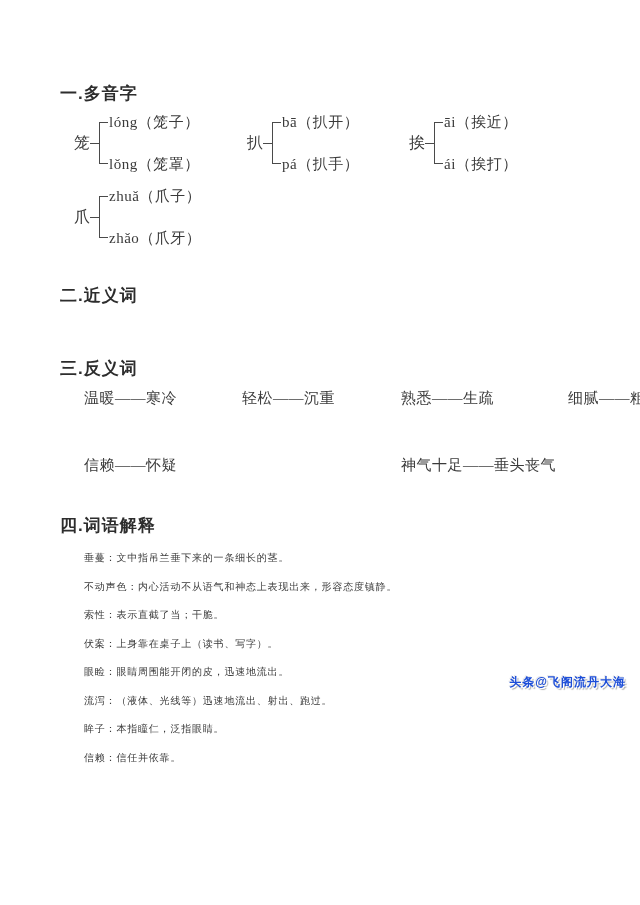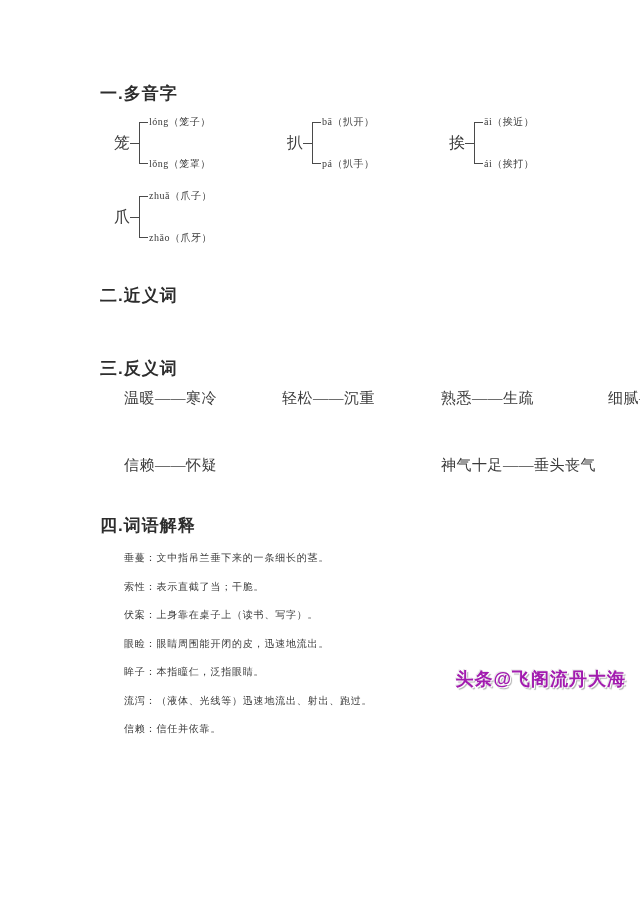--- a/index.html
+++ b/index.html
@@ -8,21 +8,21 @@
     width: 640px; height: 905px;
     font-family: "Liberation Serif", "DejaVu Serif", serif;
     color: #3a3a3a;
     position: relative;
     overflow: hidden;
   }
   .page {
     position: relative;
     width: 640px; height: 707px;
     background: #ffffff;
-    padding: 84px 40px 0 100px;
+    padding: 84px 40px 0 60px;
   }
   .section-heading {
     font-family: "Liberation Sans", "DejaVu Sans", sans-serif;
     font-weight: bold;
     font-size: 17px;
     line-height: 20px;
     color: #2d2d2d;
     letter-spacing: 1px;
   }
   
@@ -49,21 +49,21 @@
     background: #4a4a4a;
   }
   .pd-brace::before { top: 0; }
   .pd-brace::after { bottom: 0; }
   .pd-entries {
     display: flex; flex-direction: column;
     justify-content: space-between;
     height: 58px;
     padding-left: 2px;
   }
-  .pd-entry { font-size: 10px; line-height: 16px; letter-spacing: 0.5px; white-space: nowrap; text-align: center; }
+  .pd-entry { font-size: 15px; line-height: 16px; letter-spacing: 0.5px; white-space: nowrap; text-align: center; }
   
   .pair-grid {
     display: grid;
     grid-template-columns: 110px 111px 119px auto;
     row-gap: 9px;
     padding-left: 24px;
     margin-top: 12px;
   }
   .pair-grid.antonyms { margin-top: 10px; gap: 48px; }
   .pair { font-size: 15px; line-height: 19px; letter-spacing: 0.5px; white-space: nowrap; }
@@ -79,23 +79,23 @@
     margin-bottom: 10.5px;
     letter-spacing: 0.8px;
     white-space: nowrap;
   }
   
   .watermark {
     position: absolute;
     right: 14px; bottom: 16px;
     font-family: "Liberation Sans", "DejaVu Sans", sans-serif;
     font-weight: bold;
-    font-size: 18px;
+    font-size: 12px;
     letter-spacing: 1px;
-    color: #a21caf;
+    color: #1d4ed8;
     text-shadow: 1px 1px 0 #ffffff, -1px -1px 0 #e9e9e9, 2px 2px 1px #adadad;
     white-space: nowrap;
   }
 </style>
 </head>
 <body>
 
 <div class="page">
 
   <h2 class="section-heading">一.多音字</h2>
@@ -164,23 +164,24 @@
     <span class="pair">轻松——沉重</span>
     <span class="pair">熟悉——生疏</span>
     <span class="pair">细腻——粗糙</span>
     <span class="pair">信赖——怀疑</span>
     <span class="pair span2">神气十足——垂头丧气</span>
   </div>
 
   <h2 class="section-heading heading-def">四.词语解释</h2>
   <div class="def-list">
     <div class="def-line"><span>垂蔓：</span><span>文中指吊兰垂下来的一条细长的茎。</span></div>
+    <div class="def-line"><span>不动声色：</span><span>内心活动不从语气和神态上表现出来，形容态度镇静。</span></div>
     <div class="def-line"><span>索性：</span><span>表示直截了当；干脆。</span></div>
     <div class="def-line"><span>伏案：</span><span>上身靠在桌子上（读书、写字）。</span></div>
     <div class="def-line"><span>眼睑：</span><span>眼睛周围能开闭的皮，迅速地流出。</span></div>
+    <div class="def-line"><span>流泻：</span><span>（液体、光线等）迅速地流出、射出、跑过。</span></div>
     <div class="def-line"><span>眸子：</span><span>本指瞳仁，泛指眼睛。</span></div>
-    <div class="def-line"><span>流泻：</span><span>（液体、光线等）迅速地流出、射出、跑过。</span></div>
     <div class="def-line"><span>信赖：</span><span>信任并依靠。</span></div>
   </div>
 
   <div class="watermark">头条@飞阁流丹大海</div>
 
 </div>
 
 </body></html>

